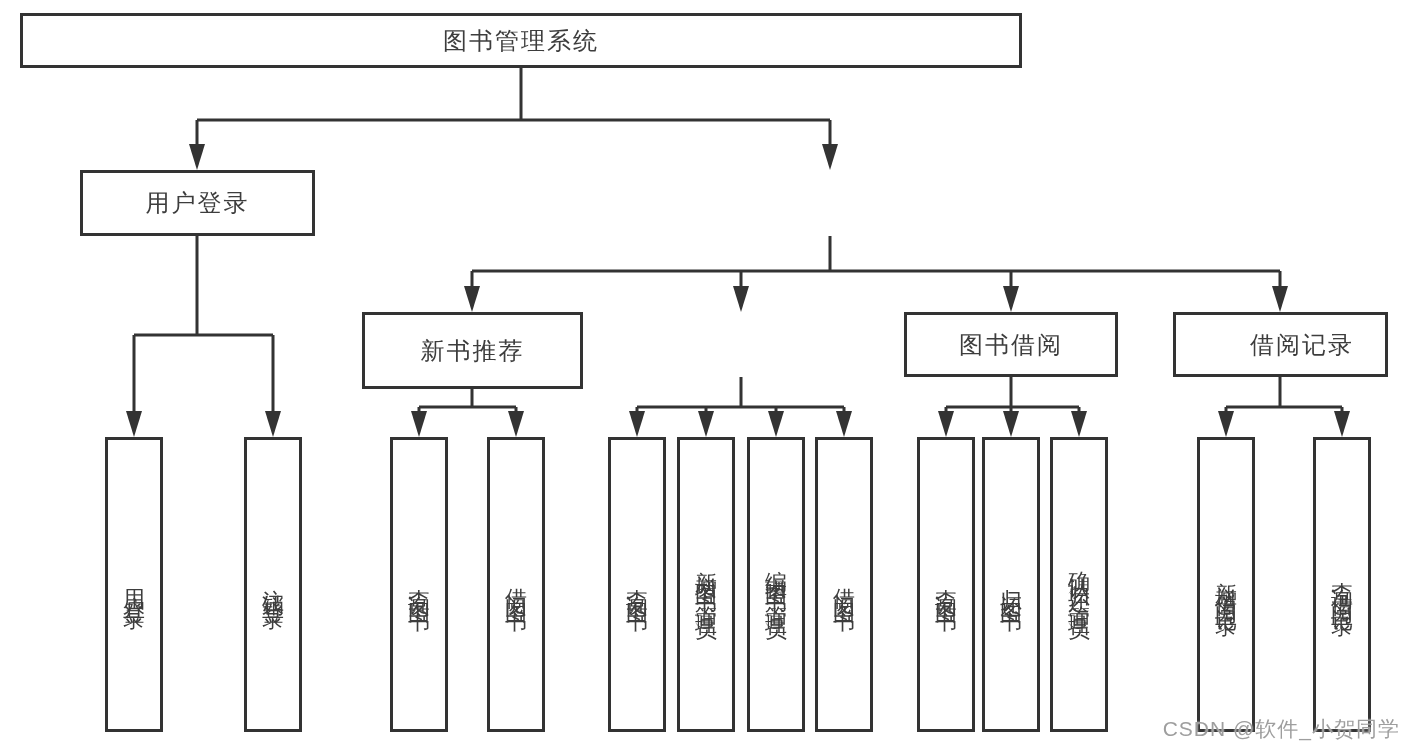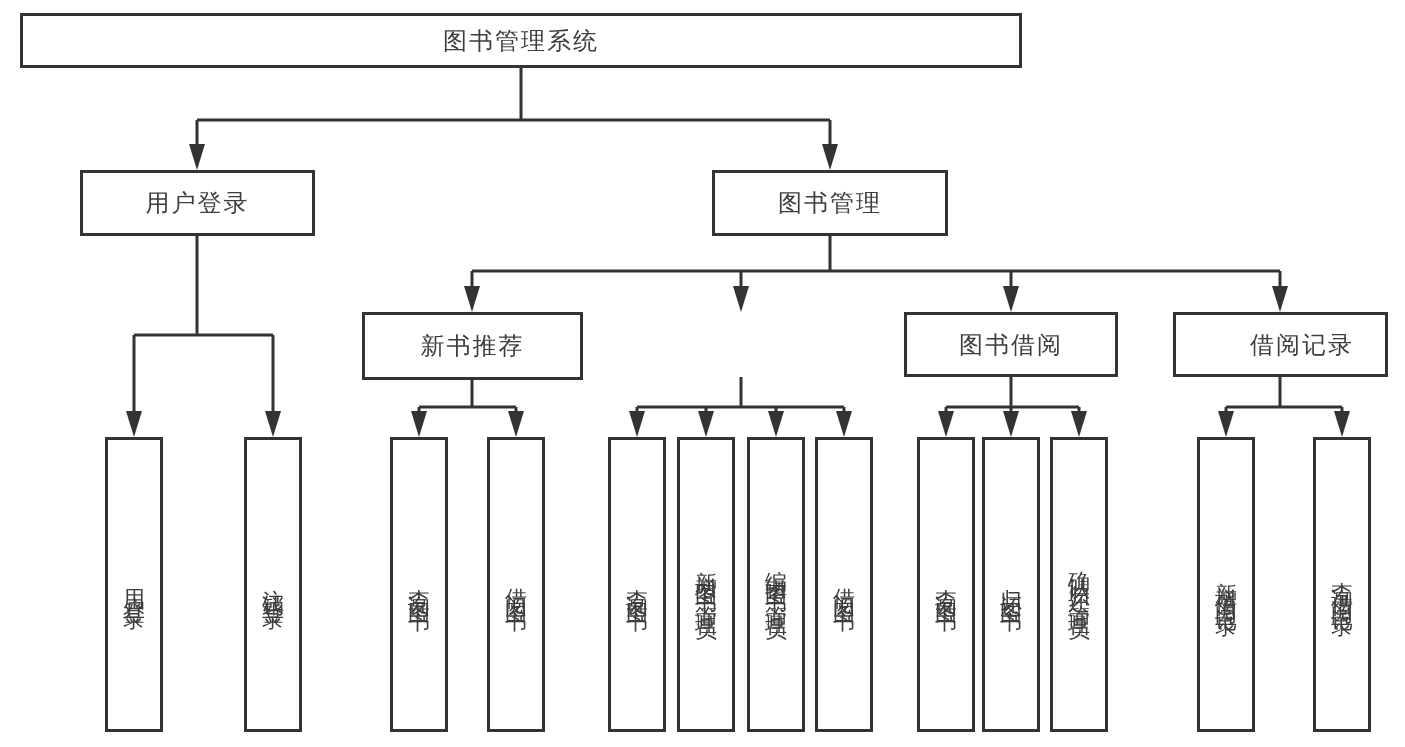--- a/index.html
+++ b/index.html
@@ -60,21 +60,21 @@
     line-height: 1;
     white-space: nowrap;
   }
 
   
   .n-root       { left: 20px;   top: 13px;  width: 1002px; height: 55px; }
   
   .n-user-login { left: 80px;   top: 170px; width: 235px;  height: 66px; }
   .n-book-mgmt  { left: 712px;  top: 170px; width: 236px;  height: 66px; }
   
-  .n-new-books  { left: 362px;  top: 312px; width: 221px;  height: 68px; }
+  .n-new-books  { left: 362px;  top: 312px; width: 221px;  height: 77px; }
   .n-borrow     { left: 634px;  top: 312px; width: 214px;  height: 65px; }
   .n-current    { left: 904px;  top: 312px; width: 214px;  height: 65px; }
   .n-records    { left: 1173px; top: 312px; width: 215px;  height: 65px; padding-left: 43px; }
   
   .leaf { top: 437px; width: 58px; height: 295px; }
   .l-ul0 { left: 105px; }  .l-ul1 { left: 244px; }
   .l-nb0 { left: 390px; }  .l-nb1 { left: 487px; }
   .l-bw0 { left: 608px; }  .l-bw1 { left: 677px; }  .l-bw2 { left: 747px; }  .l-bw3 { left: 815px; }
   .l-cu0 { left: 917px; }  .l-cu1 { left: 982px; }  .l-cu2 { left: 1050px; }
   .l-rc0 { left: 1197px; } .l-rc1 { left: 1313px; }
@@ -135,21 +135,20 @@
     <g>
       <path d="M1280 377 V407 M1226 407 H1342 M1226 407 V413 M1342 407 V413"></path>
       <polygon points="1218,411 1234,411 1226,437"></polygon>
       <polygon points="1334,411 1350,411 1342,437"></polygon>
     </g>
   </svg>
 
   <div class="node n-root">图书管理系统</div>
 
   <div class="node n-user-login">用户登录</div>
-  <div class="node n-book-mgmt">图书管理</div>
 
   <div class="node n-new-books">新书推荐</div>
   <div class="node n-current">图书借阅</div>
   <div class="node n-records">借阅记录</div>
 
   <div class="node leaf l-ul0">
     <span class="v-text">用户登录</span>
   </div>
   <div class="node leaf l-ul1">
     <span class="v-text">注销登录</span>
@@ -185,14 +184,15 @@
     <span class="v-text">确认归还（管理员）</span>
   </div>
 
   <div class="node leaf l-rc0">
     <span class="v-text">新增借阅记录</span>
   </div>
   <div class="node leaf l-rc1">
     <span class="v-text">查询借阅记录</span>
   </div>
 
+  <div class="watermark">CSDN @软件_小贺同学</div>
 
 </div>
 
 </body></html>

